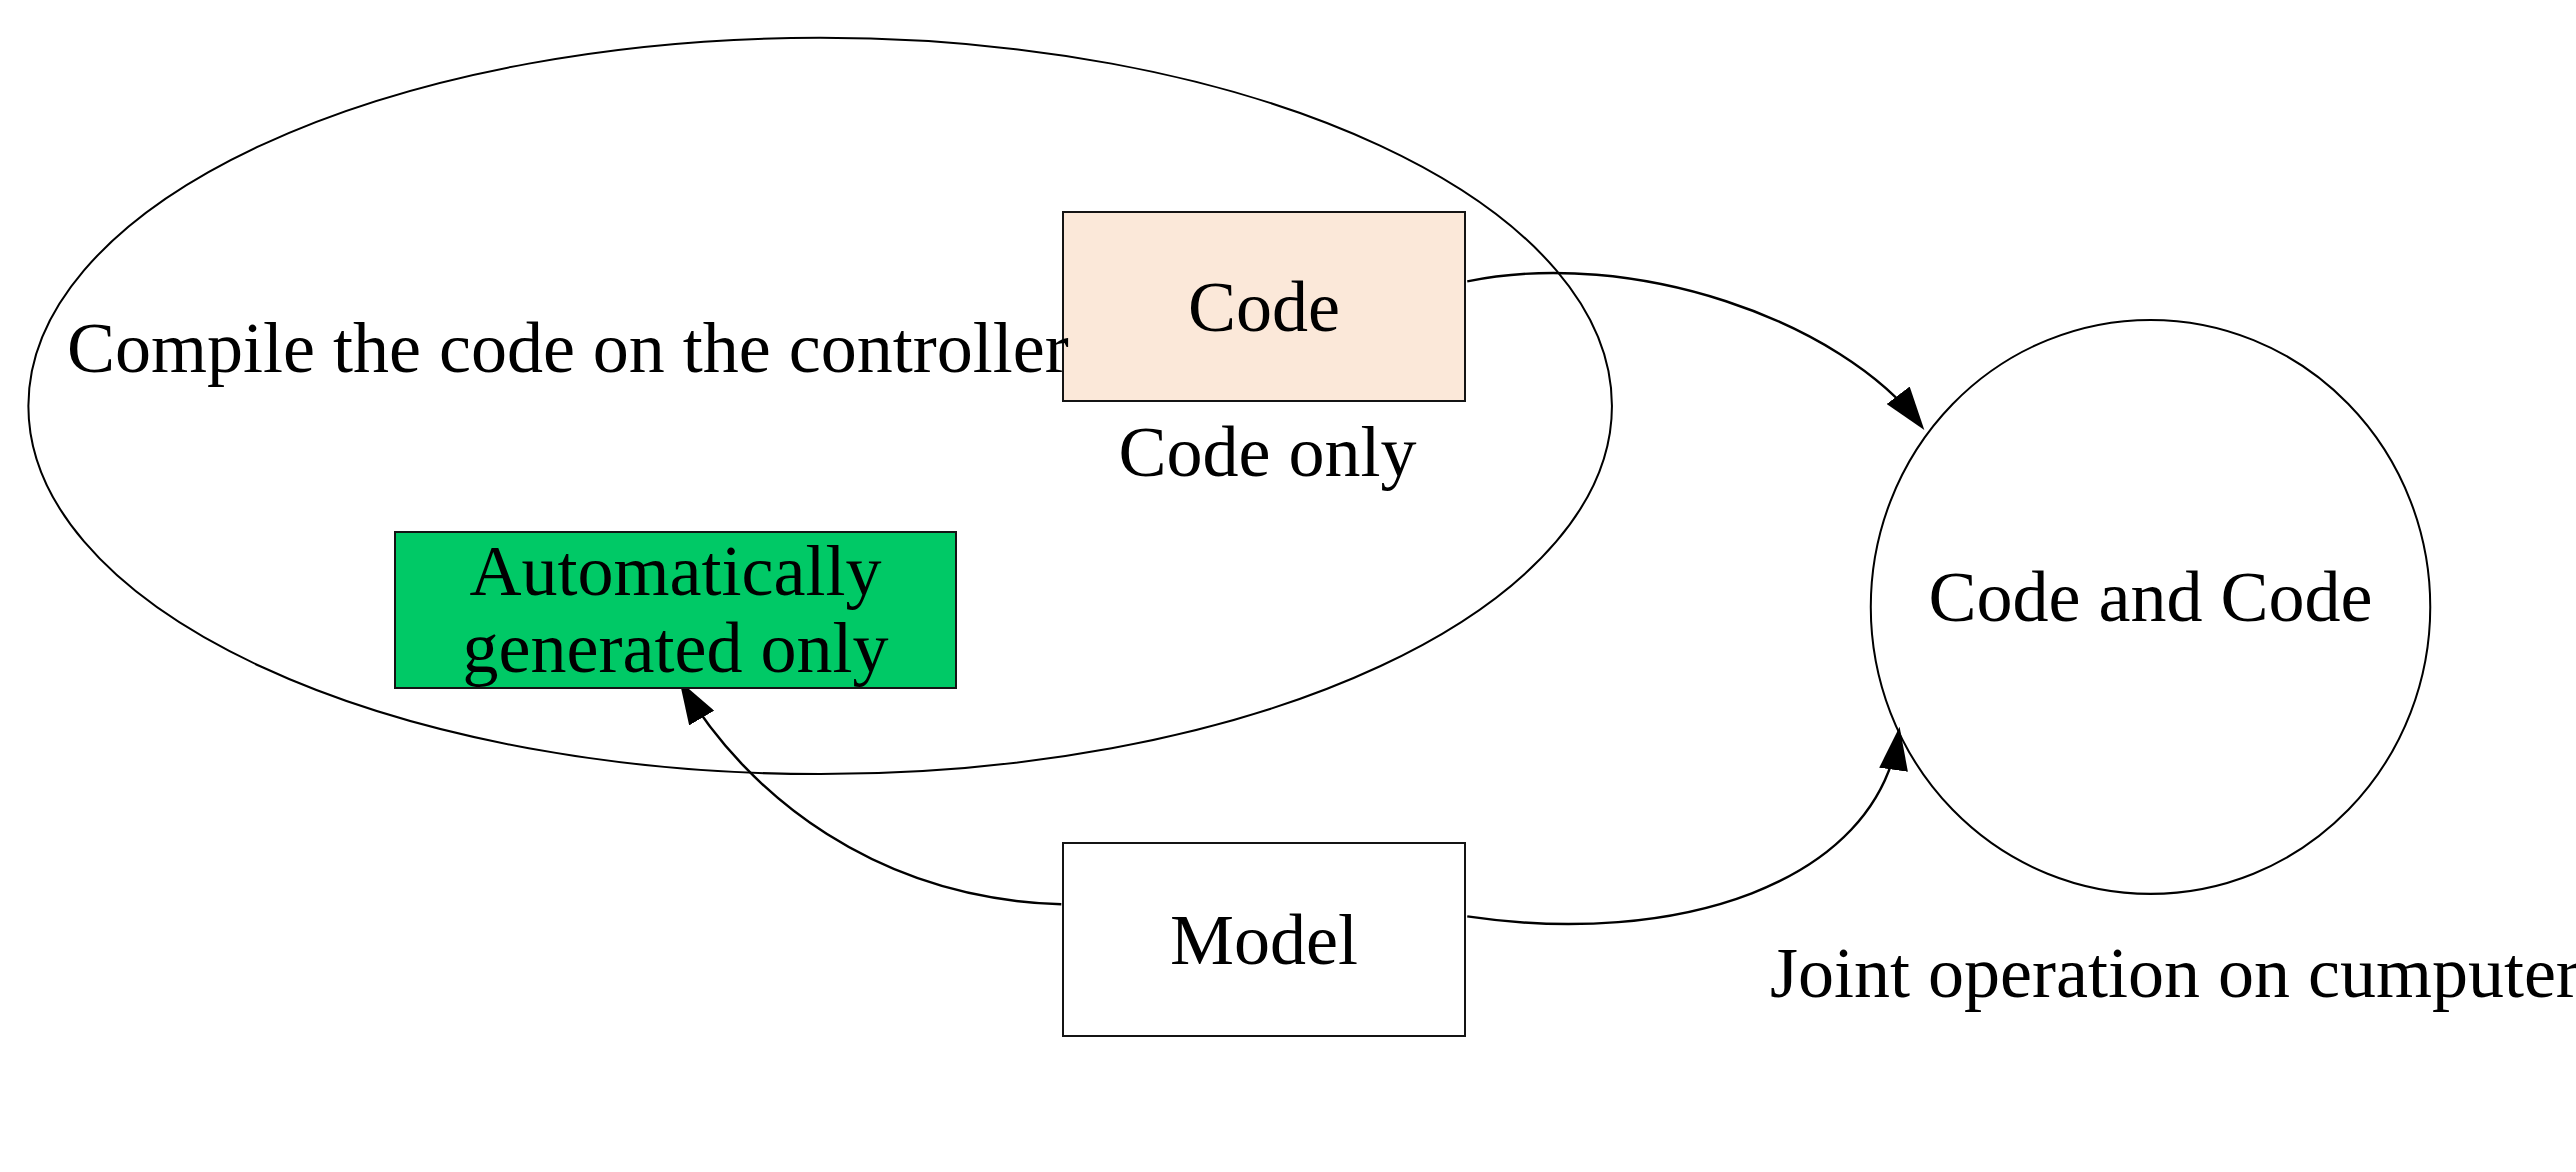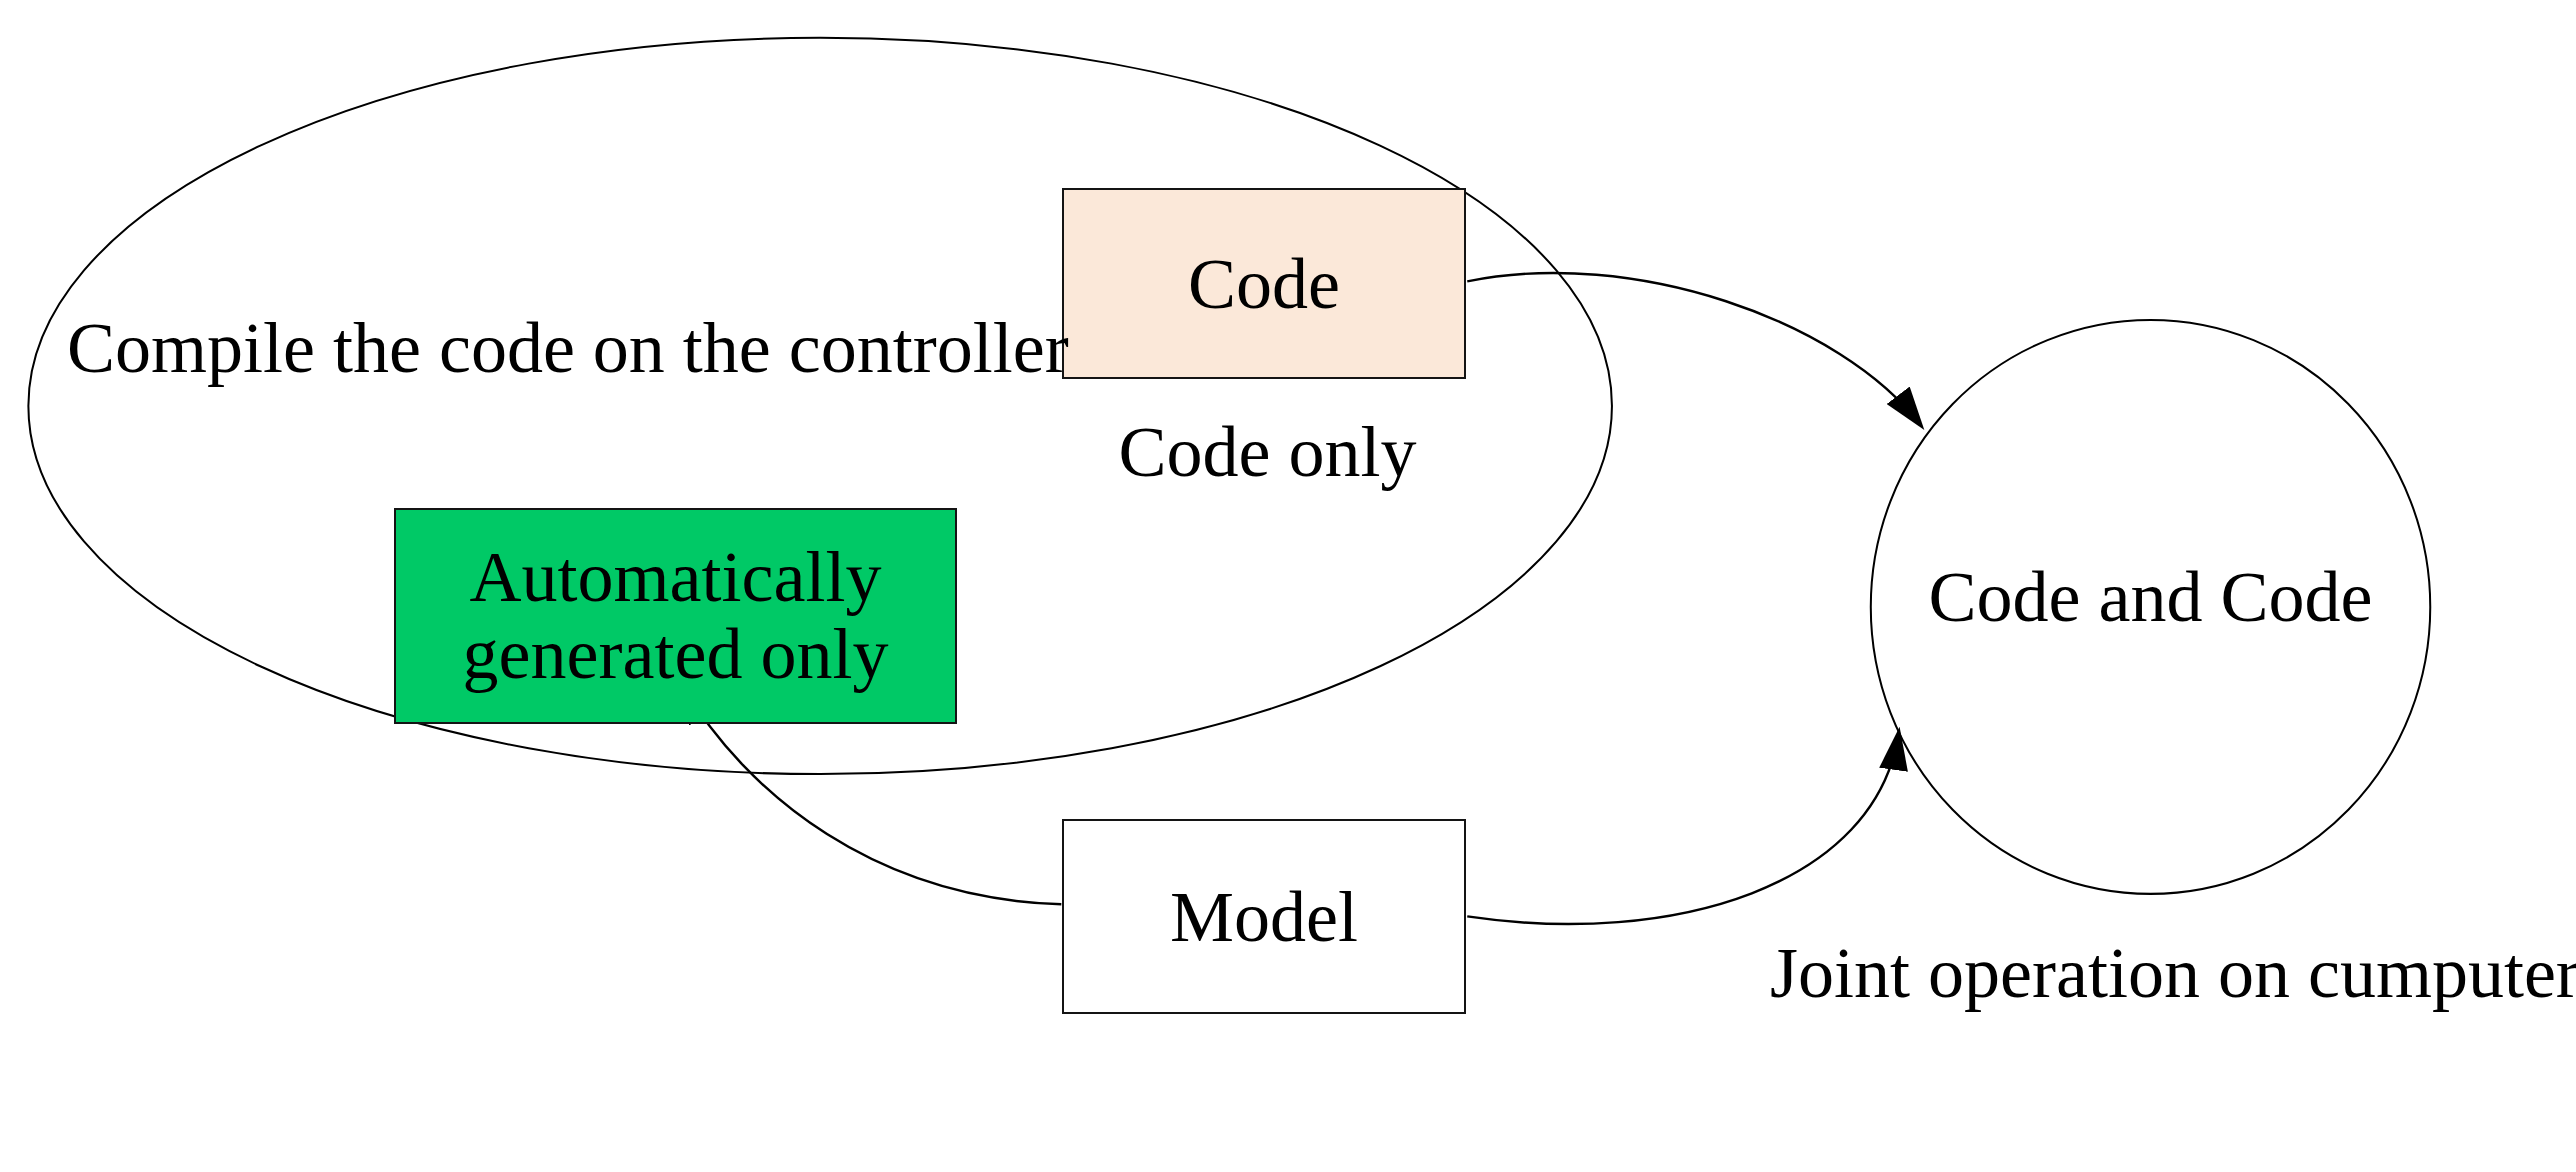--- a/index.html
+++ b/index.html
@@ -27,23 +27,24 @@
     position: absolute;
     border: 2.4px solid #141414;
     box-sizing: border-box;
     display: flex;
     flex-direction: column;
     align-items: center;
     justify-content: center;
     text-align: center;
     font-size: 72px;
     line-height: 1;
+    margin-top: 23px;
   }
   .code-box   { left: 1062px; top: 188px;  width: 404px; height: 191px; }
-  .green-box  { left: 394px;  top: 508px;  width: 563px; height: 216px; }
+  .green-box  { left: 394px;  top: 508px;  width: 563px; height: 158px; justify-content: flex-end; }
   .green-box .bline { display: block; line-height: 1.07; }
   .model-box  { left: 1062px; top: 819px; width: 404px; height: 195px; background: #ffffff; }
   .free-label {
     position: absolute;
     font-size: 72px;
     line-height: 1;
     white-space: nowrap;
   }
   .centered { text-align: center; }
   .lbl-compile        { left: 67px;   top: 312px; }

